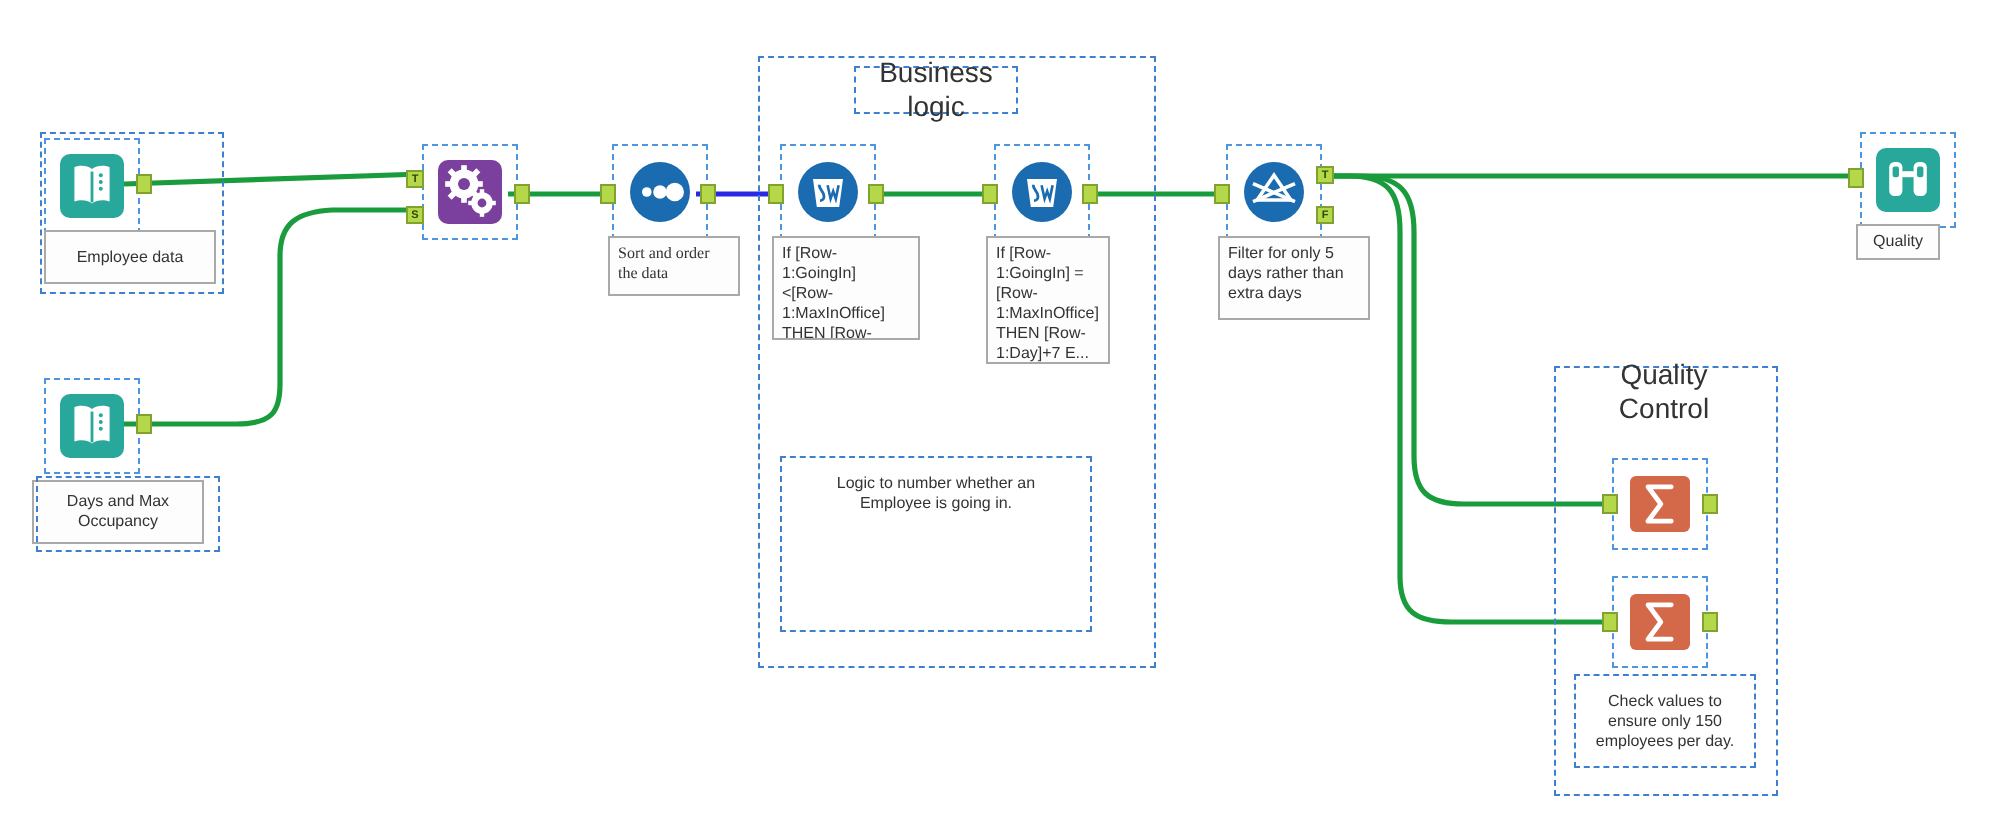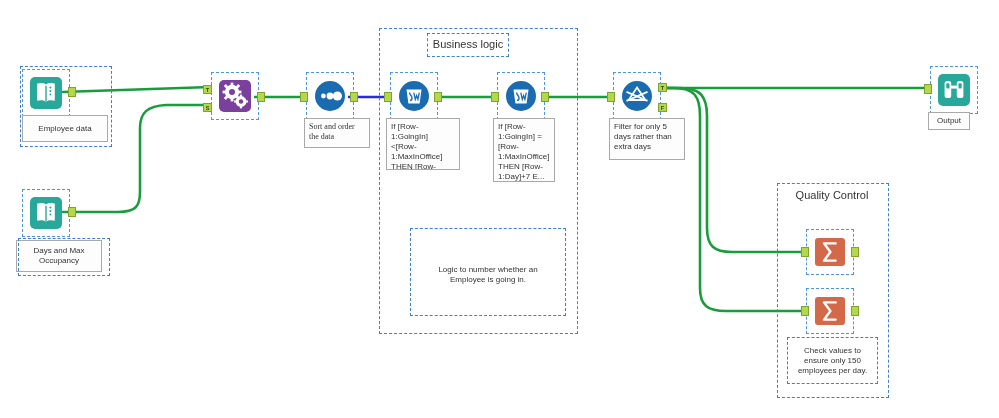--- a/index.html
+++ b/index.html
@@ -4,21 +4,21 @@
 <style>
   html,body{margin:0;padding:0;background:#ffffff;}
   body{width:999px;height:418px;overflow:hidden;
        font-family:"Liberation Sans","DejaVu Sans",sans-serif;}
   #canvas{position:relative;width:999px;height:418px;background:#ffffff;}
 
   
   .container{position:absolute;border:1px dashed #3f7fd0;background:transparent;}
   .container-title{position:absolute;border:1px dashed #3f7fd0;background:#ffffff;
       display:flex;align-items:center;justify-content:center;
-      font-size:11px;color:#333;text-align:center;line-height:1.2;}
+      font-size:14px;color:#333;text-align:center;line-height:1.2;}
 
   
   .tool{position:absolute;}
   .tool-sel{position:absolute;left:0;top:0;right:0;bottom:0;
       border:1px dashed #4d95e0;box-sizing:border-box;}
   .glyph{position:absolute;left:6px;top:6px;width:36px;height:36px;
       display:flex;align-items:center;justify-content:center;}
   .glyph svg{display:block;}
 
   
@@ -193,21 +193,21 @@
         <path d="M16.8 13.6 L18.3 20.4 L19.6 16.6 L20.9 20.4 L22.3 13.6" stroke="#1a6bb0" stroke-width="1.3" fill="none"></path>
       </svg>
     </div>
     <div class="anchor" style="left:-6px;top:20px;"></div>
     <div class="anchor" style="left:44px;top:20px;"></div>
   </div>
   <div class="caption mono-wrap" style="left:493px;top:118px;width:62px;height:64px;">
     <span>If [Row-1:GoingIn] = [Row-1:MaxInOffice] THEN [Row-1:Day]+7 E...</span>
   </div>
 
-  <div class="caption dashed" style="left:410px;top:228px;width:156px;height:88px;display:flex;flex-direction:row;align-items:center;justify-content:flex-start;padding-top:8px;">
+  <div class="caption dashed" style="left:390px;top:228px;width:156px;height:88px;display:flex;flex-direction:column;align-items:center;justify-content:flex-start;padding-top:8px;">
     <div style="padding:0 6px;">Logic to number whether an Employee is going in.</div>
   </div>
 
   <div class="tool" style="left:613px;top:72px;width:48px;height:48px;">
     <div class="tool-sel"></div>
     <div class="glyph">
       <svg width="34" height="34" viewBox="0 0 34 34">
         <circle cx="17" cy="17" r="15" fill="#1a6bb0"></circle>
         <path d="M17 8.6 L25.4 21.0 L8.6 21.0 Z" fill="none" stroke="#ffffff" stroke-width="1.8"></path>
         <path d="M6.5 12.8 L27.5 21.8" stroke="#ffffff" stroke-width="1.8"></path>
@@ -232,21 +232,21 @@
           <rect x="19.8" y="8.0" width="6.6" height="17.0" rx="2.6"></rect>
           <rect x="14.0" y="12.6" width="6.0" height="3.0"></rect>
         </g>
         <rect x="9.3" y="10.2" width="3.2" height="5.4" rx="1.1" fill="#28a89a"></rect>
         <rect x="21.5" y="10.2" width="3.2" height="5.4" rx="1.1" fill="#28a89a"></rect>
       </svg>
     </div>
     <div class="anchor" style="left:-6px;top:18px;"></div>
   </div>
   <div class="caption" style="left:928px;top:112px;width:42px;height:18px;display:flex;align-items:center;justify-content:center;">
-    <span>Output</span>
+    <span>Quality</span>
   </div>
 
   <div class="tool" style="left:806px;top:229px;width:48px;height:46px;">
     <div class="tool-sel"></div>
     <div class="glyph" style="top:5px;">
       <svg width="34" height="34" viewBox="0 0 34 34">
         <rect x="2" y="3" width="30" height="28" rx="3" fill="#d4694a"></rect>
         <path d="M22.6 8.4 L11.0 8.4 L17.4 17.0 L11.0 25.6 L22.6 25.6" fill="none" stroke="#ffffff" stroke-width="2.4" stroke-linejoin="round" stroke-linecap="round"></path>
       </svg>
     </div>

